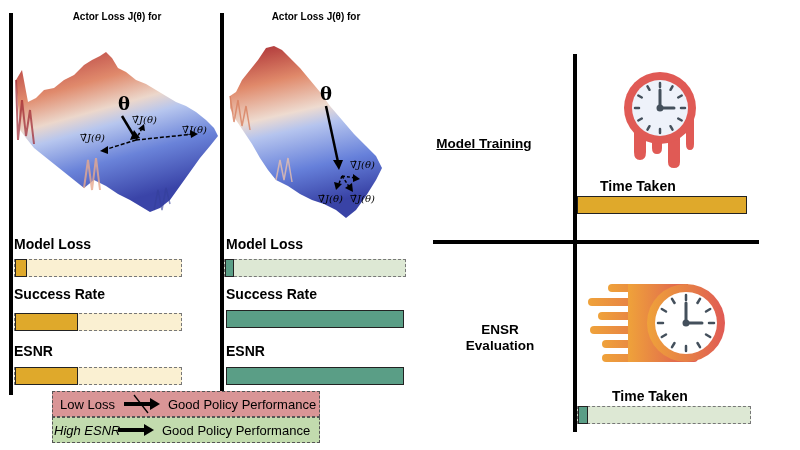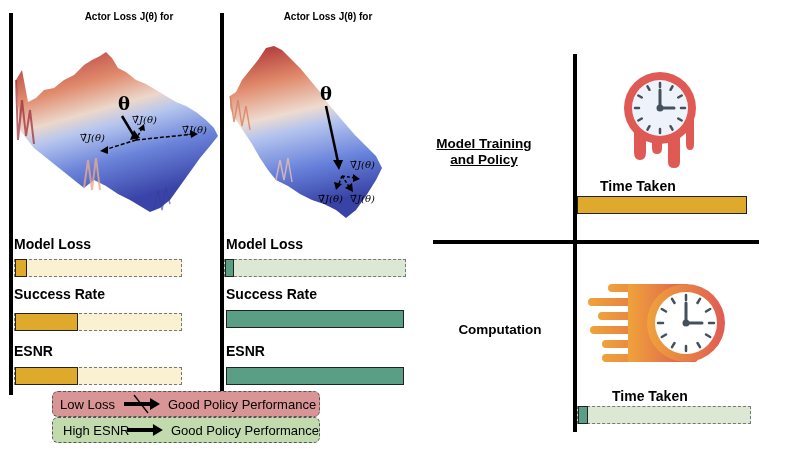--- a/index.html
+++ b/index.html
@@ -1,27 +1,27 @@
 <!DOCTYPE html>
 <html><head>
 <meta charset="utf-8">
 <style>
   html, body { margin:0; padding:0; background:#ffffff; }
   body { width:800px; height:450px; position:relative; overflow:hidden;
          font-family:"Liberation Sans", sans-serif; color:#000; }
   .abs { position:absolute; }
   .vline { position:absolute; background:#000; width:4px; }
   .hline { position:absolute; background:#000; height:4px; }
-  .title { position:absolute; text-align:center; font-weight:bold; font-size:10px; line-height:12px;padding-left:12px; }
+  .title { position:absolute; text-align:center; font-weight:bold; font-size:10px; line-height:12px; }
   .lbl { position:absolute; text-align:left; font-weight:bold; font-size:14px; line-height:16px; }
   .bar-track { position:absolute; height:18px; box-sizing:border-box; border:1.5px dashed #777; }
   .bar-fill { position:absolute; left:0; top:-1.5px; height:18px; box-sizing:border-box; border:1.5px solid #222; }
   .bar-solid { position:absolute; height:18px; box-sizing:border-box; border:1.5px solid #222; }
   .side-lbl { position:absolute; text-align:center; font-weight:bold; font-size:13.5px; line-height:16px; }
-  .legend-box { position:absolute; box-sizing:border-box; border:1.5px dashed #555; border-radius:6px; height:26px;
+  .legend-box { position:absolute; box-sizing:border-box; border:1.5px dashed #555; border-radius:0; height:26px;
                 display:flex; align-items:center; font-size:13px; }
   .legend-box span { white-space:nowrap; }
   svg text { font-family:"DejaVu Serif", serif; }
 </style>
 </head>
 <body>
 
 <div class="vline" style="left:9px;top:13px;height:382px;"></div>
 <div class="vline" style="left:220px;top:13px;height:382px;"></div>
 
@@ -119,34 +119,33 @@
 <div class="legend-box" style="left:52px;top:391px;width:268px;background:#d99596;">
   <span style="margin-left:7px;width:62px;">Low Loss</span>
   <svg width="40" height="20" viewBox="0 0 40 20" style="margin:0 6px 0 0;">
     <line x1="2" y1="10" x2="30" y2="10" stroke="#000" stroke-width="4"></line>
     <polygon points="38,10 28,4 28,16" fill="#000"></polygon>
     <line x1="12" y1="1" x2="26" y2="19" stroke="#000" stroke-width="1.3"></line>
   </svg>
   <span>Good Policy Performance</span>
 </div>
 <div class="legend-box" style="left:52px;top:417px;width:268px;background:#c2dbae;">
-  <span style="margin-left:10px;width:62px;">High ESNR</span>
+  <span style="margin-left:1px;width:62px;font-style:italic;">High ESNR</span>
   <svg width="40" height="20" viewBox="0 0 40 20" style="margin:0 6px 0 0;">
     <line x1="2" y1="10" x2="30" y2="10" stroke="#000" stroke-width="4"></line>
     <polygon points="38,10 28,4 28,16" fill="#000"></polygon>
   </svg>
   <span>Good Policy Performance</span>
 </div>
 
 <div class="vline" style="left:573px;top:54px;height:378px;"></div>
 <div class="hline" style="left:433px;top:240px;width:326px;"></div>
 
 <div class="side-lbl" style="left:424px;top:136px;width:120px;text-decoration:underline;">
   <div>Model Training</div>
-  <div>and Policy</div>
 </div>
 
 <svg class="abs" style="left:620px;top:72px;" width="80" height="96" viewBox="0 0 80 96">
   <path d="M14,50 L14,80 Q14,88 20,88 Q26,88 26,80 L26,68 L32,68 L32,76 Q32,82 37,82 Q42,82 42,76 L42,66 L48,66 L48,90 Q48,96 54,96 Q60,96 60,90 L60,60 L66,60 L66,72 Q66,78 70,78 Q74,78 74,72 L74,46 Z" fill="#e05a55"></path>
   <circle cx="40" cy="36" r="36" fill="#e05a55"></circle>
   <circle cx="40" cy="36" r="28" fill="#eef2fa"></circle>
   <g stroke="#44505c" stroke-width="2.5" stroke-linecap="round">
     <line x1="40" y1="11" x2="40" y2="15"></line>
       <line x1="40" y1="57" x2="40" y2="61"></line>
     <line x1="15" y1="36" x2="19" y2="36"></line>
@@ -164,21 +163,22 @@
   </g>
   <circle cx="40" cy="36" r="3.5" fill="#44505c"></circle>
 </svg>
 
 <div class="lbl" style="left:600px;top:178px;width:150px;">Time Taken</div>
 <div class="bar-track" style="left:577px;top:196px;width:170px;border:none;">
   <div class="bar-solid pf" style="left: 0px; top: 0px; background: rgb(223, 169, 43); width: 100%;"></div>
 </div>
 
 <div class="side-lbl" style="left:450px;top:322px;width:100px;">
-  <div>Computation</div>
+  <div>ENSR</div>
+  <div>Evaluation</div>
 </div>
 
 <svg class="abs" style="left:588px;top:282px;" width="140" height="90" viewBox="0 0 140 90">
   <defs>
     <linearGradient id="gFast" x1="0" y1="0" x2="1" y2="0">
       <stop offset="0" stop-color="#efa23a"></stop>
       <stop offset="0.6" stop-color="#e57a48"></stop>
       <stop offset="1" stop-color="#e05a55"></stop>
     </linearGradient>
   </defs>

